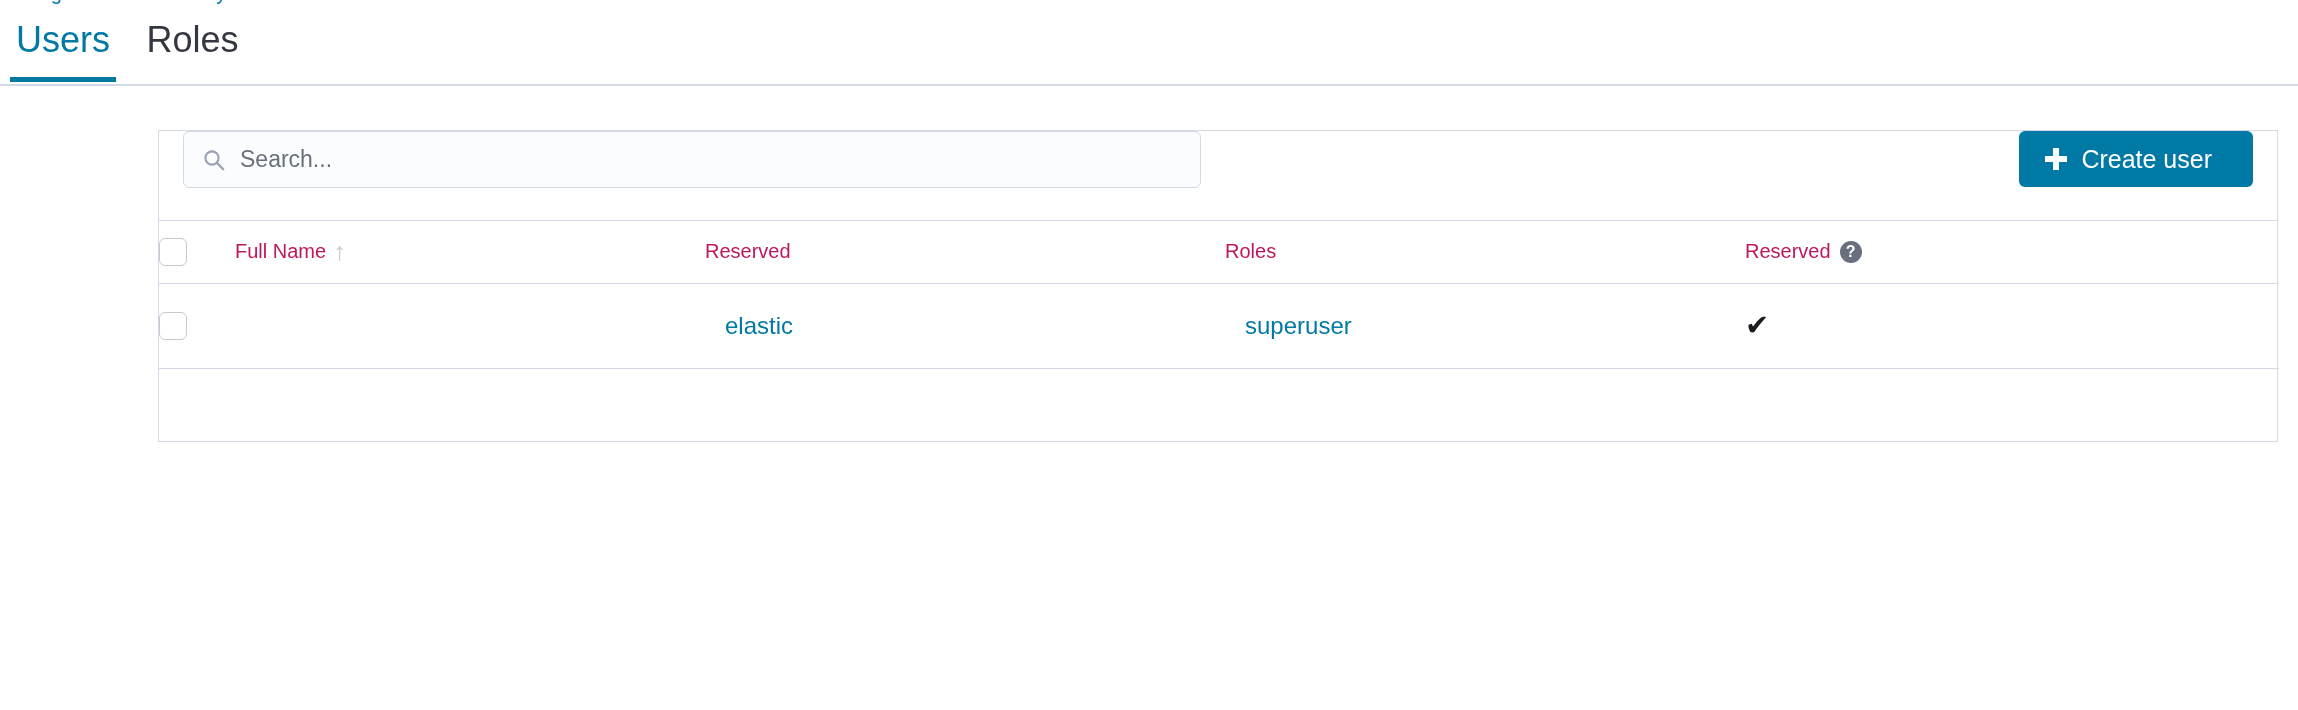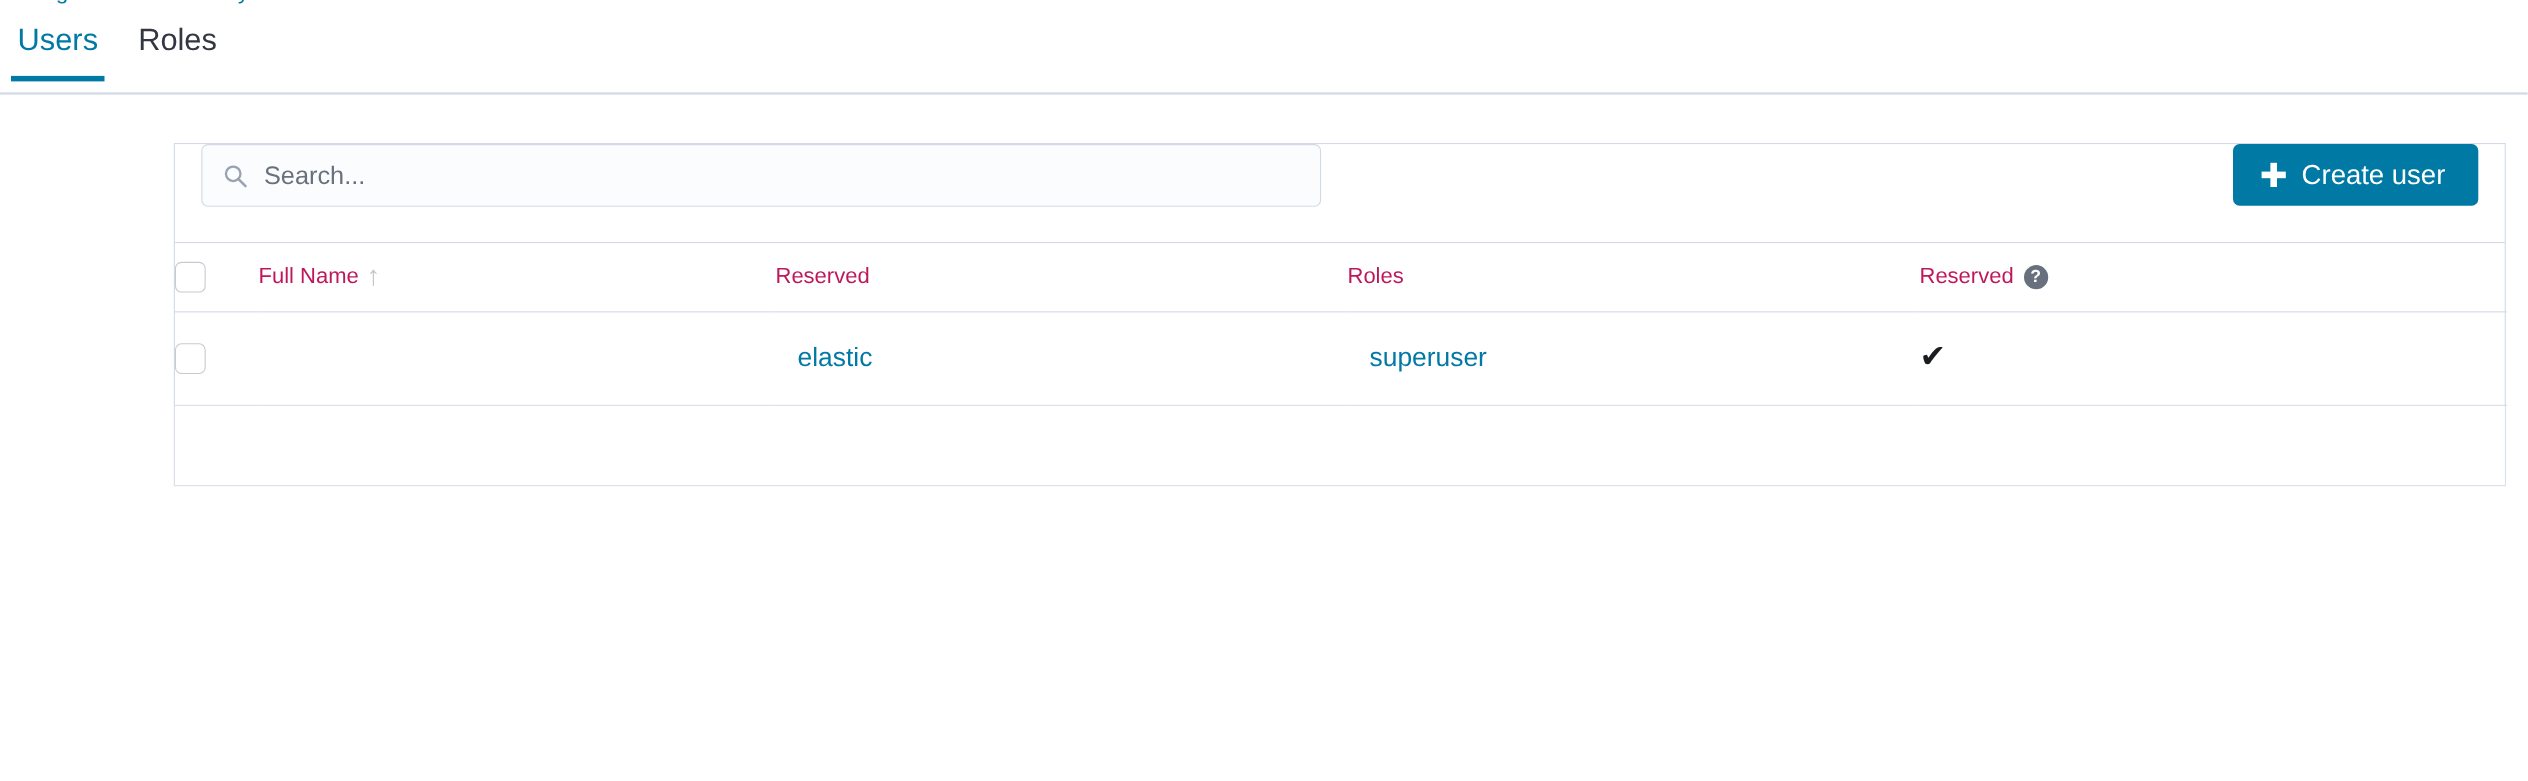--- a/index.html
+++ b/index.html
@@ -40,21 +40,21 @@
   
   .tabbar {
     position: absolute;
     left: 0; top: 12px;
     width: 2298px;
     height: 74px;
     border-bottom: 2px solid #d3dae6;
   }
   .tab {
     display: inline-block;
-    font-size: 28px;
+    font-size: 36px;
     line-height: 1;
     padding: 10px 16px 22px 16px;
     color: #343741;
     cursor: pointer;
     position: relative;
     vertical-align: top;
   }
   .tab.active {
     color: #0079a5;
   }
@@ -114,21 +114,21 @@
   .search-input::placeholder { color: #69707d; }
 
   .create-btn {
     height: 56px;
     border: none;
     border-radius: 6px;
     background: #0079a5;
     color: #ffffff;
     font-family: "Liberation Sans", sans-serif;
     font-size: 25px;
-    padding: 0 30px 0 26px;
+    padding: 0 41px 0 26px;
     display: inline-flex;
     align-items: center;
     gap: 14px;
     cursor: pointer;
     white-space: nowrap;
   }
   .plus-icon {
     display: inline-block;
     width: 22px; height: 22px;
     position: relative;

